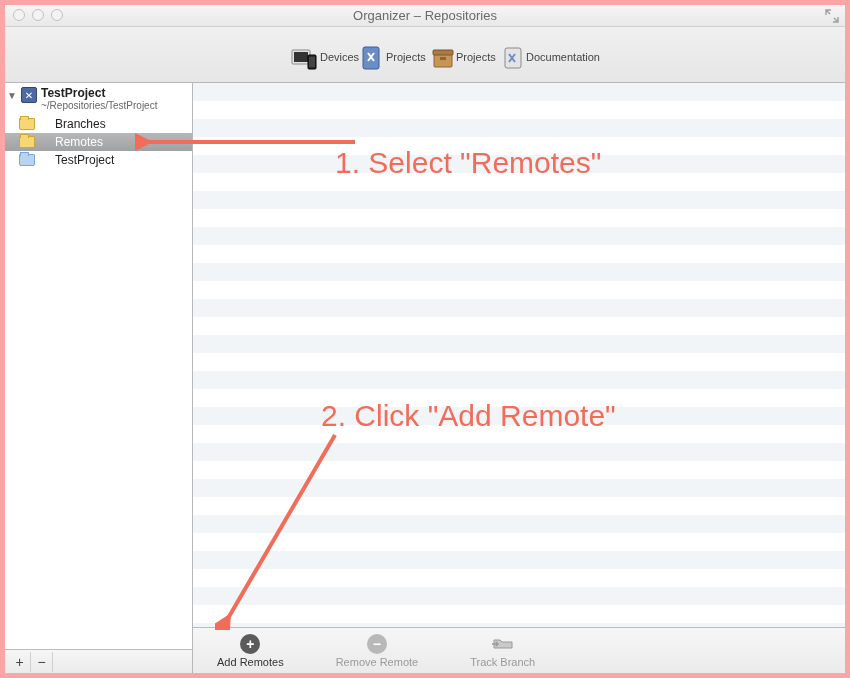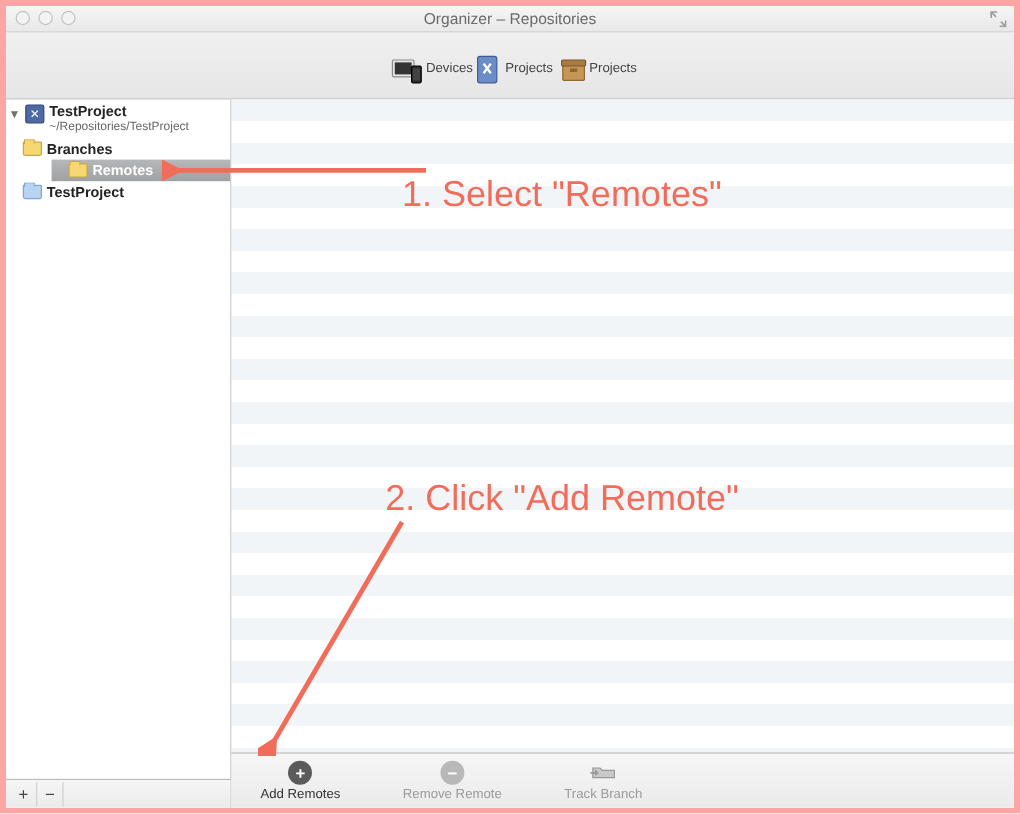--- a/index.html
+++ b/index.html
@@ -15,22 +15,22 @@
   .tool .ticon { width: 32px; height: 28px; display: flex; align-items: flex-end; justify-content: center; }
   .body { flex: 1; display: flex; position: relative; min-height: 0; }
   .sidebar { width: 188px; background: #fff; border-right: 1px solid #b8b8b8; display: flex; flex-direction: column; }
   .sidebar-content { flex: 1; overflow: hidden; }
   .project-header { display: flex; align-items: flex-start; gap: 4px; padding: 4px 4px 4px 2px; }
   .disclosure { width: 10px; margin-top: 3px; color: #707070; font-size: 10px; }
   .proj-icon { width: 16px; height: 16px; background: #4f6aa3; border: 1px solid #2f4977; border-radius: 2px; display: flex; align-items: center; justify-content: center; color: #fff; font-size: 10px; }
   .proj-text { display: flex; flex-direction: column; line-height: 1.1; }
   .proj-name { font-weight: bold; font-size: 12px; color: #222; }
   .proj-path { font-size: 10px; color: #666; }
-  .tree-item { display: flex; align-items: center; gap: 4px; height: 18px; padding-left: 14px; font-size: 12px; color: #222; font-weight: bold; }
-  .tree-item.selected { background: linear-gradient(#b6b7b9, #9fa1a3); color: #fff; margin-left: 38px; }
+  .tree-item { display: flex; align-items: center; gap: 20px; height: 18px; padding-left: 14px; font-size: 12px; color: #222; }
+  .tree-item.selected { background: linear-gradient(#b6b7b9, #9fa1a3); color: #fff; }
   .folder-icon { width: 16px; height: 12px; background: #f7d774; border: 1px solid #caa93a; border-radius: 1px 1px 2px 2px; position: relative; }
   .folder-icon::before { content: ""; position: absolute; top: -3px; left: 0; width: 7px; height: 3px; background: #f7d774; border: 1px solid #caa93a; border-bottom: none; border-radius: 1px 1px 0 0; }
   .folder-blue { background: #b9d4f0; border-color: #7aa7d6; }
   .folder-blue::before { background: #b9d4f0; border-color: #7aa7d6; }
   .sidebar-footer { height: 24px; border-top: 1px solid #bcbcbc; background: linear-gradient(#f6f6f6, #ebebeb); display: flex; align-items: center; gap: 0; padding-left: 4px; }
   .sf-btn { width: 22px; height: 20px; display: flex; align-items: center; justify-content: center; font-size: 14px; color: #444; border-right: 1px solid #d0d0d0; }
   .main { flex: 1; display: flex; flex-direction: column; min-width: 0; background: #fff; }
   .stripes { flex: 1; background: repeating-linear-gradient(#f1f5f8 0, #f1f5f8 18px, #ffffff 18px, #ffffff 36px); }
   .bottombar { height: 46px; border-top: 1px solid #bcbcbc; background: linear-gradient(#f6f6f6, #ebebeb); display: flex; align-items: center; gap: 52px; padding-left: 24px; }
   .bb-item { display: flex; flex-direction: column; align-items: center; font-size: 11px; color: #333; gap: 2px; }
@@ -80,20 +80,29 @@
     </div>
     <div class="tool">
       <div class="ticon">
         <svg width="26" height="26" viewBox="0 0 26 26">
             <rect x="4" y="8" width="18" height="14" rx="1" fill="#c79556" stroke="#8f6630"></rect>
             <rect x="3" y="5" width="20" height="5" rx="1" fill="#a97b43" stroke="#7a5628"></rect>
             <rect x="10" y="12" width="6" height="3" fill="#8f6630"></rect>
           </svg>
       </div>
       <span>Projects</span>
+    </div>
+    <div class="tool">
+      <div class="ticon">
+        <svg width="26" height="26" viewBox="0 0 26 26">
+            <rect x="5" y="3" width="16" height="20" rx="2" fill="#e4e4e4" stroke="#8a8a8a"></rect>
+            <path d="M9 9 L15 17 M15 9 L9 17" stroke="#6a8cc7" stroke-width="2"></path>
+          </svg>
+      </div>
+      <span>Documentation</span>
     </div>
   </div>
 
   <div class="body">
     <div class="sidebar">
       <div class="sidebar-content">
         <div class="project-header">
           <span class="disclosure">▼</span>
           <span class="proj-icon">✕</span>
           <span class="proj-text">

